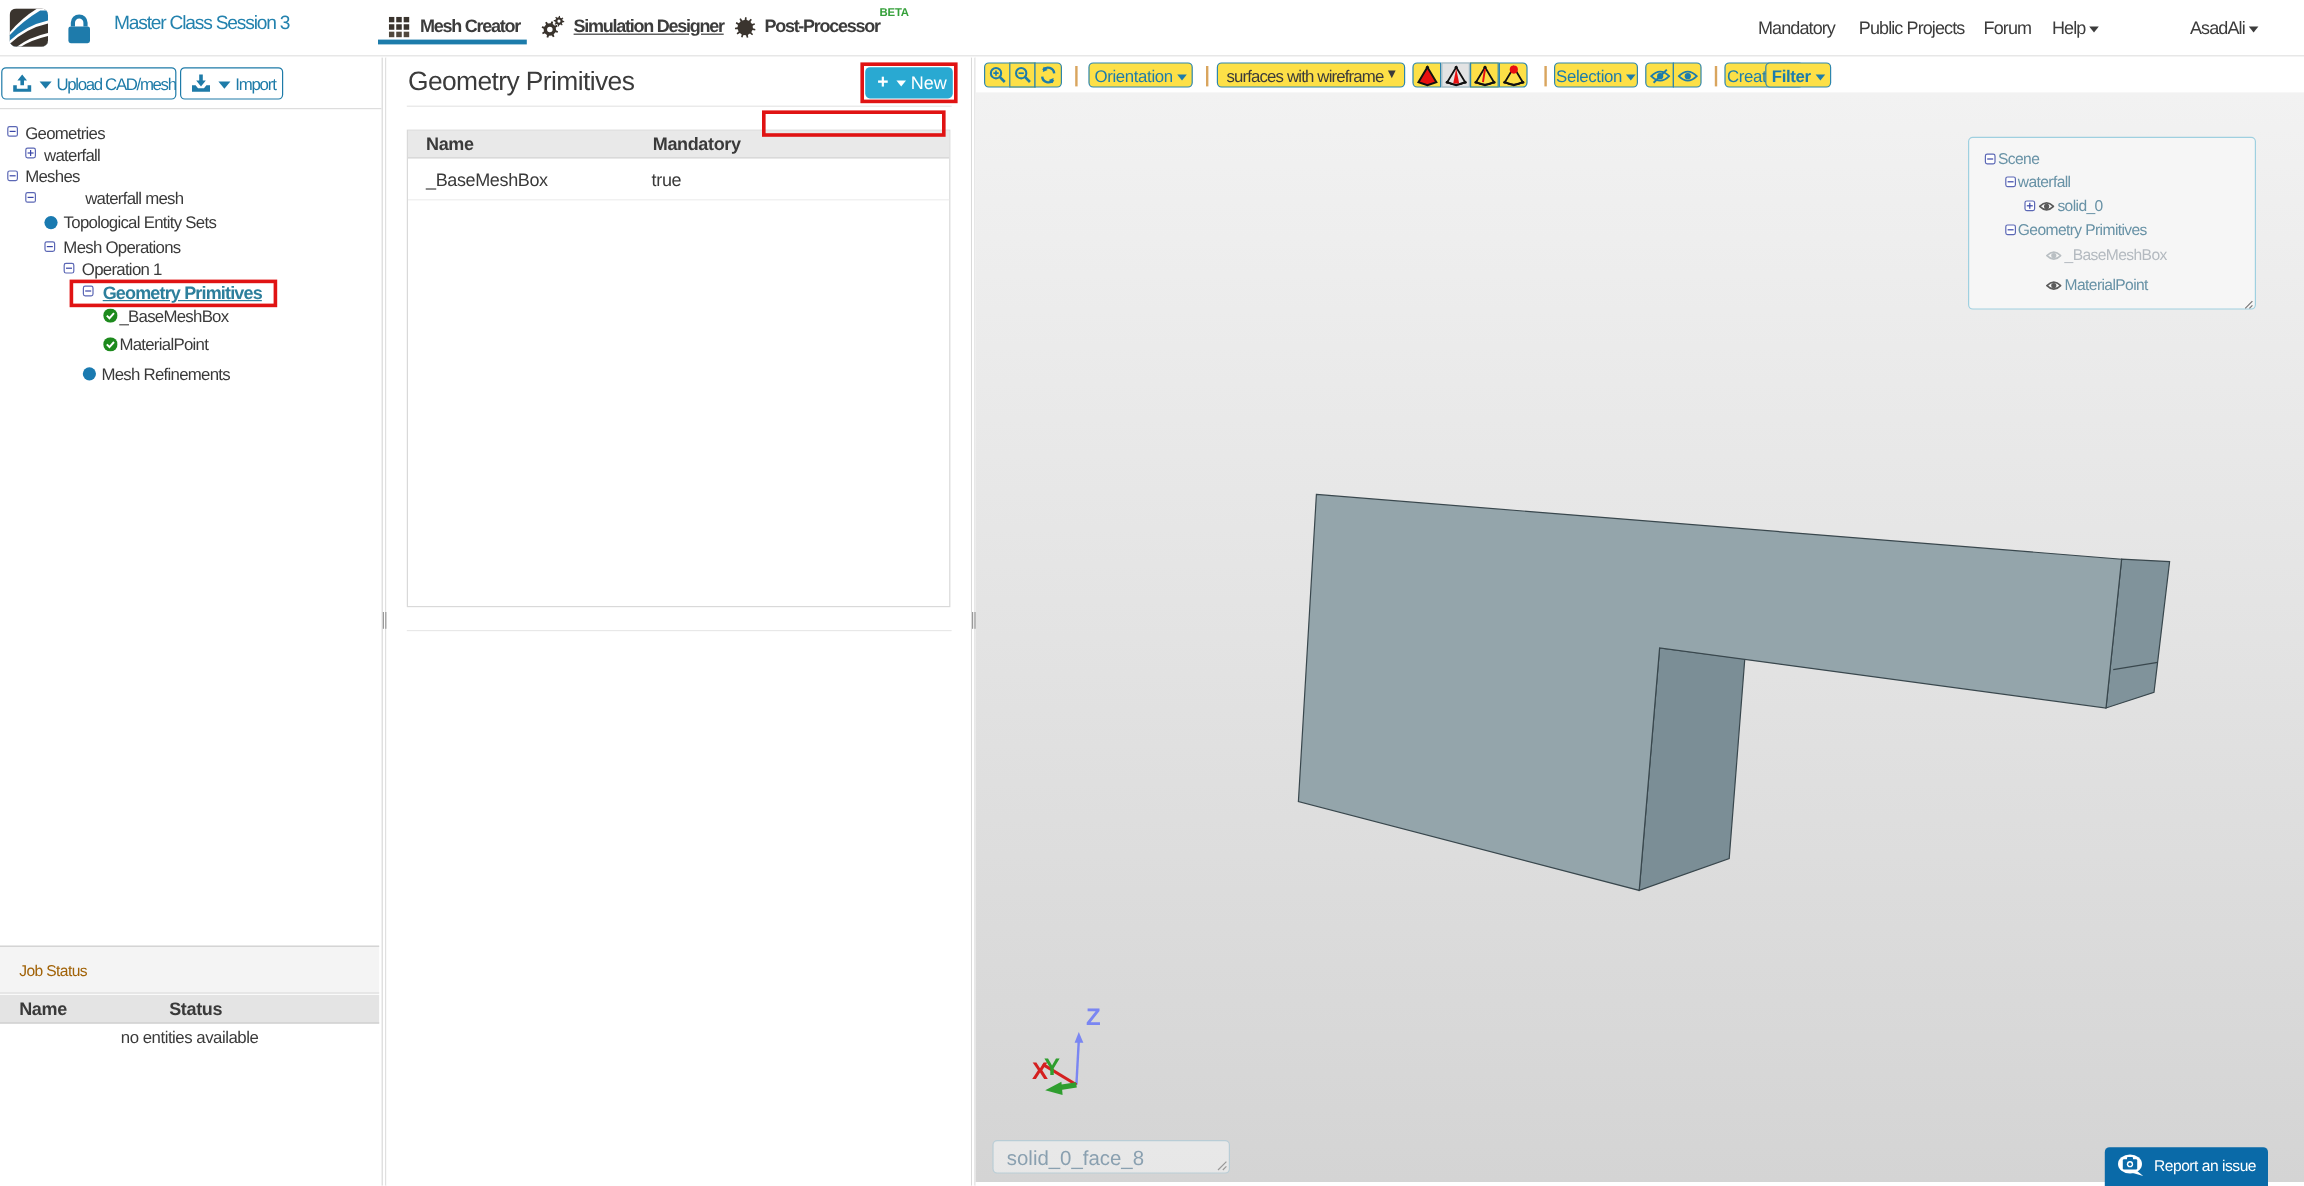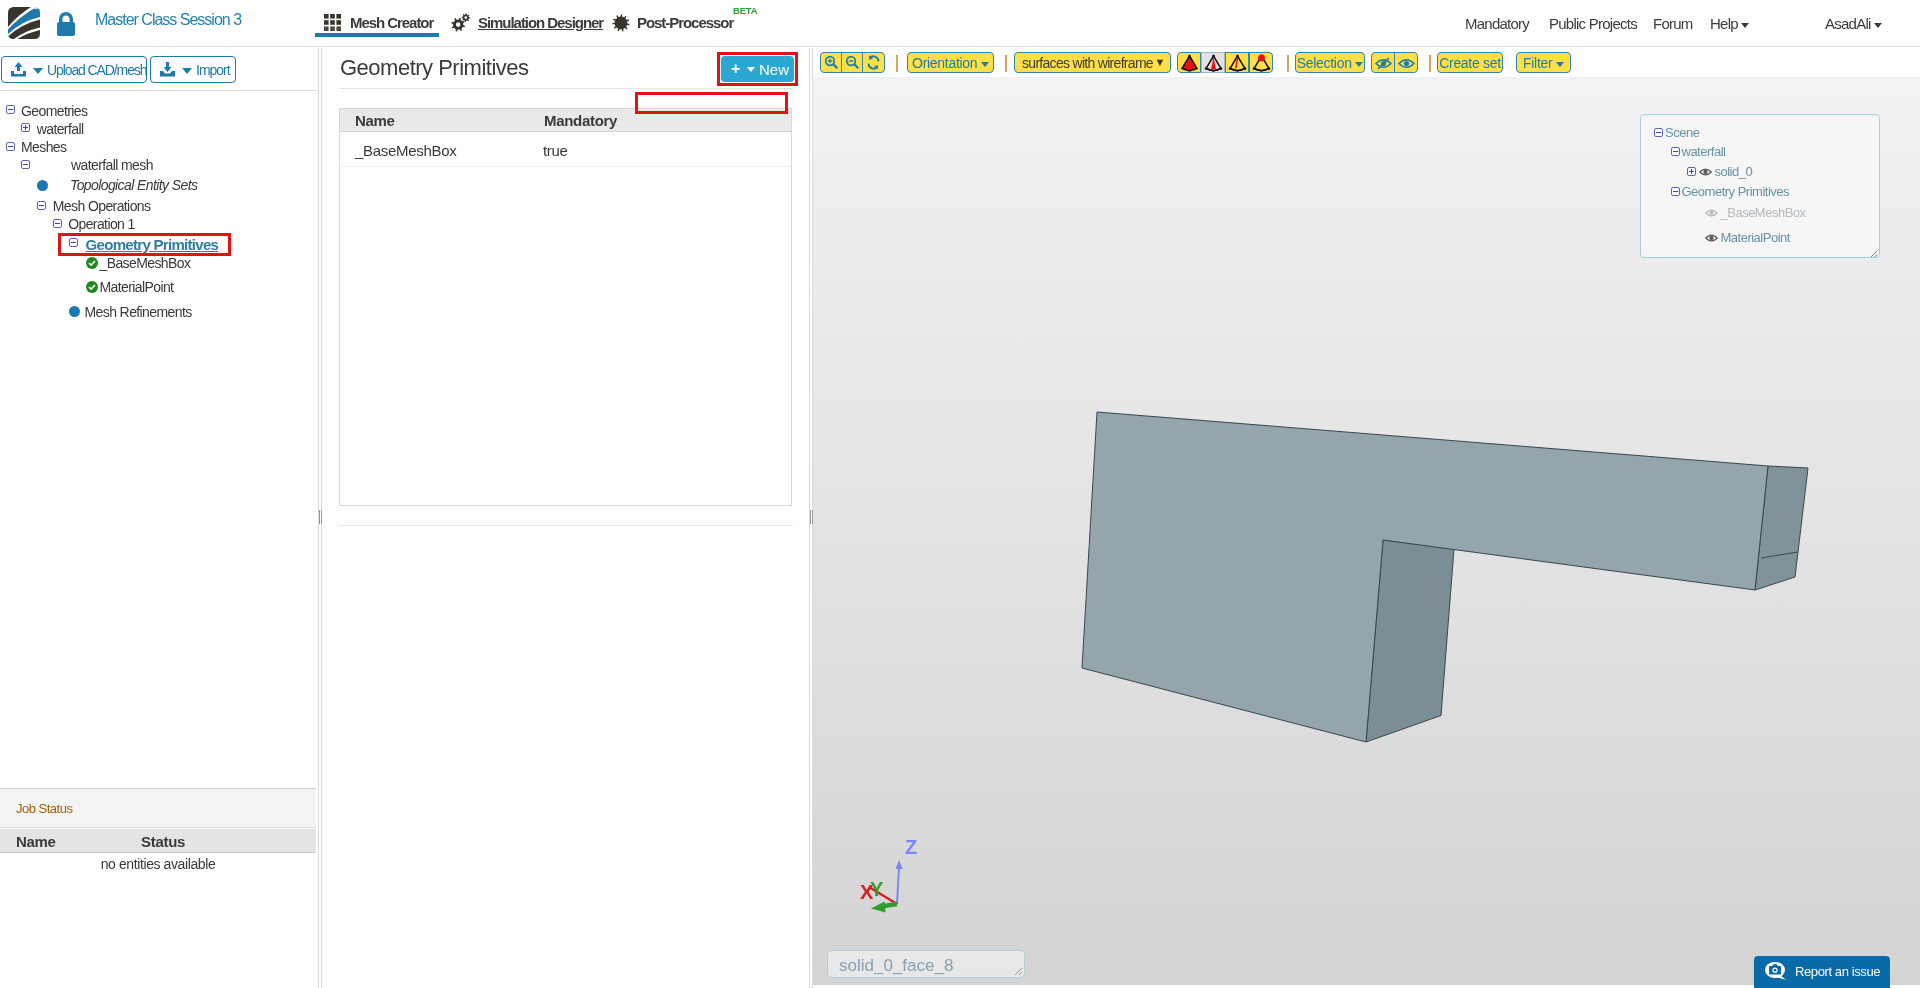--- a/index.html
+++ b/index.html
@@ -104,21 +104,21 @@
   <div id="tree">
       <span class="tgl" style="left:5.5px;top:57px"></span>
       <div class="treerow" style="left:21px;top:54.5px;">Geometries</div>
       <span class="tgl plus" style="left:20.8px;top:75.1px"></span>
       <div class="treerow" style="left:36.7px;top:72.6px;">waterfall</div>
       <span class="tgl" style="left:5.5px;top:93.5px"></span>
       <div class="treerow" style="left:21px;top:91px;">Meshes</div>
       <span class="tgl" style="left:20.8px;top:111.80000000000001px"></span>
       <div class="treerow" style="left:45px;top:109.30000000000001px;margin-left:26px;">waterfall mesh</div>
       <span class="dot" style="left:36.7px;top:131.7px"></span>
-      <div class="treerow" style="left:70px;top:129.2px;font-style:italic;">Topological Entity Sets</div>
+      <div class="treerow" style="left:53px;top:129.2px;">Topological Entity Sets</div>
       <span class="tgl" style="left:37.2px;top:152.8px"></span>
       <div class="treerow" style="left:52.8px;top:150.3px;">Mesh Operations</div>
       <span class="tgl" style="left:52.8px;top:170.9px"></span>
       <div class="treerow" style="left:68.2px;top:168.4px;">Operation 1</div>
       <span class="tgl" style="left:69.4px;top:190.1px"></span>
       <div class="treerow" style="left:85.6px;top:187.6px;color:#2d7f9c;font-weight:700;text-decoration:underline;font-size:15px;letter-spacing:-0.7px;">Geometry Primitives</div>
       <svg class="abs" style="left:85.6px;top:208.89999999999998px" width="12" height="12" viewBox="0 0 12 12">
         <circle cx="6" cy="6" r="6" fill="#1d8a1d"></circle>
         <path d="M3,6 L5.2,8.2 L9,4" stroke="#fff" stroke-width="1.6" fill="none"></path>
       </svg>
@@ -230,21 +230,21 @@
           <path d="M1,6.5 Q8.5,-1 16,6.5 Q8.5,14 1,6.5 Z" fill="none" stroke="#1d7cab" stroke-width="1.5"></path>
           <circle cx="8.5" cy="6.5" r="2.6" fill="#1d7cab"></circle>
           <line x1="3" y1="12" x2="14" y2="1" stroke="#1d7cab" stroke-width="1.6"></line>
         </svg></div>
       <div class="tbtn" style="left:581px;width:24px;border-radius:0 4px 4px 0;"><svg width="17" height="13" viewBox="0 0 17 13" style="margin-top:4px">
           <path d="M1,6.5 Q8.5,-1 16,6.5 Q8.5,14 1,6.5 Z" fill="none" stroke="#1d7cab" stroke-width="1.5"></path>
           <circle cx="8.5" cy="6.5" r="2.6" fill="#1d7cab"></circle>
         </svg></div>
       <div class="tsep" style="left:616px"></div>
       <div class="tbtn" style="left:624px;width:66px;padding-top:2px;">Create set</div>
-      <div class="tbtn" style="left:703px;width:55px;padding-top:2px;">Filter <span class="caret" style="border-left-width:4px;border-right-width:4px;border-top-width:5px;"></span></div>
+      <div class="tbtn" style="left:658px;width:55px;padding-top:2px;font-weight:bold;">Filter <span class="caret" style="border-left-width:4px;border-right-width:4px;border-top-width:5px;"></span></div>
     </div>
   <div id="canvas">
     <svg class="abs" style="left:0;top:0" width="1107" height="908" viewBox="813 77 1107 908">
       <polygon points="1383,540 1454,549 1441,715.5 1366,742" fill="#7b8e96" stroke="#39474d" stroke-width="1"></polygon>
       <polygon points="1768,466 1808,468 1798,552 1795,577 1755,590" fill="#80939b" stroke="#39474d" stroke-width="1"></polygon>
       <line x1="1761" y1="558" x2="1798" y2="552" stroke="#39474d" stroke-width="1"></line>
       <polygon points="1097,412 1768,466 1755,590 1383,540 1366,742 1082,668" fill="#94a5ab" stroke="#39474d" stroke-width="1"></polygon>
     </svg>
 
     <div class="abs" style="left:827px;top:37px;width:240px;height:144px;background:rgba(246,246,246,0.92);border:1px solid #9fd0e0;border-radius:4px;"></div>

